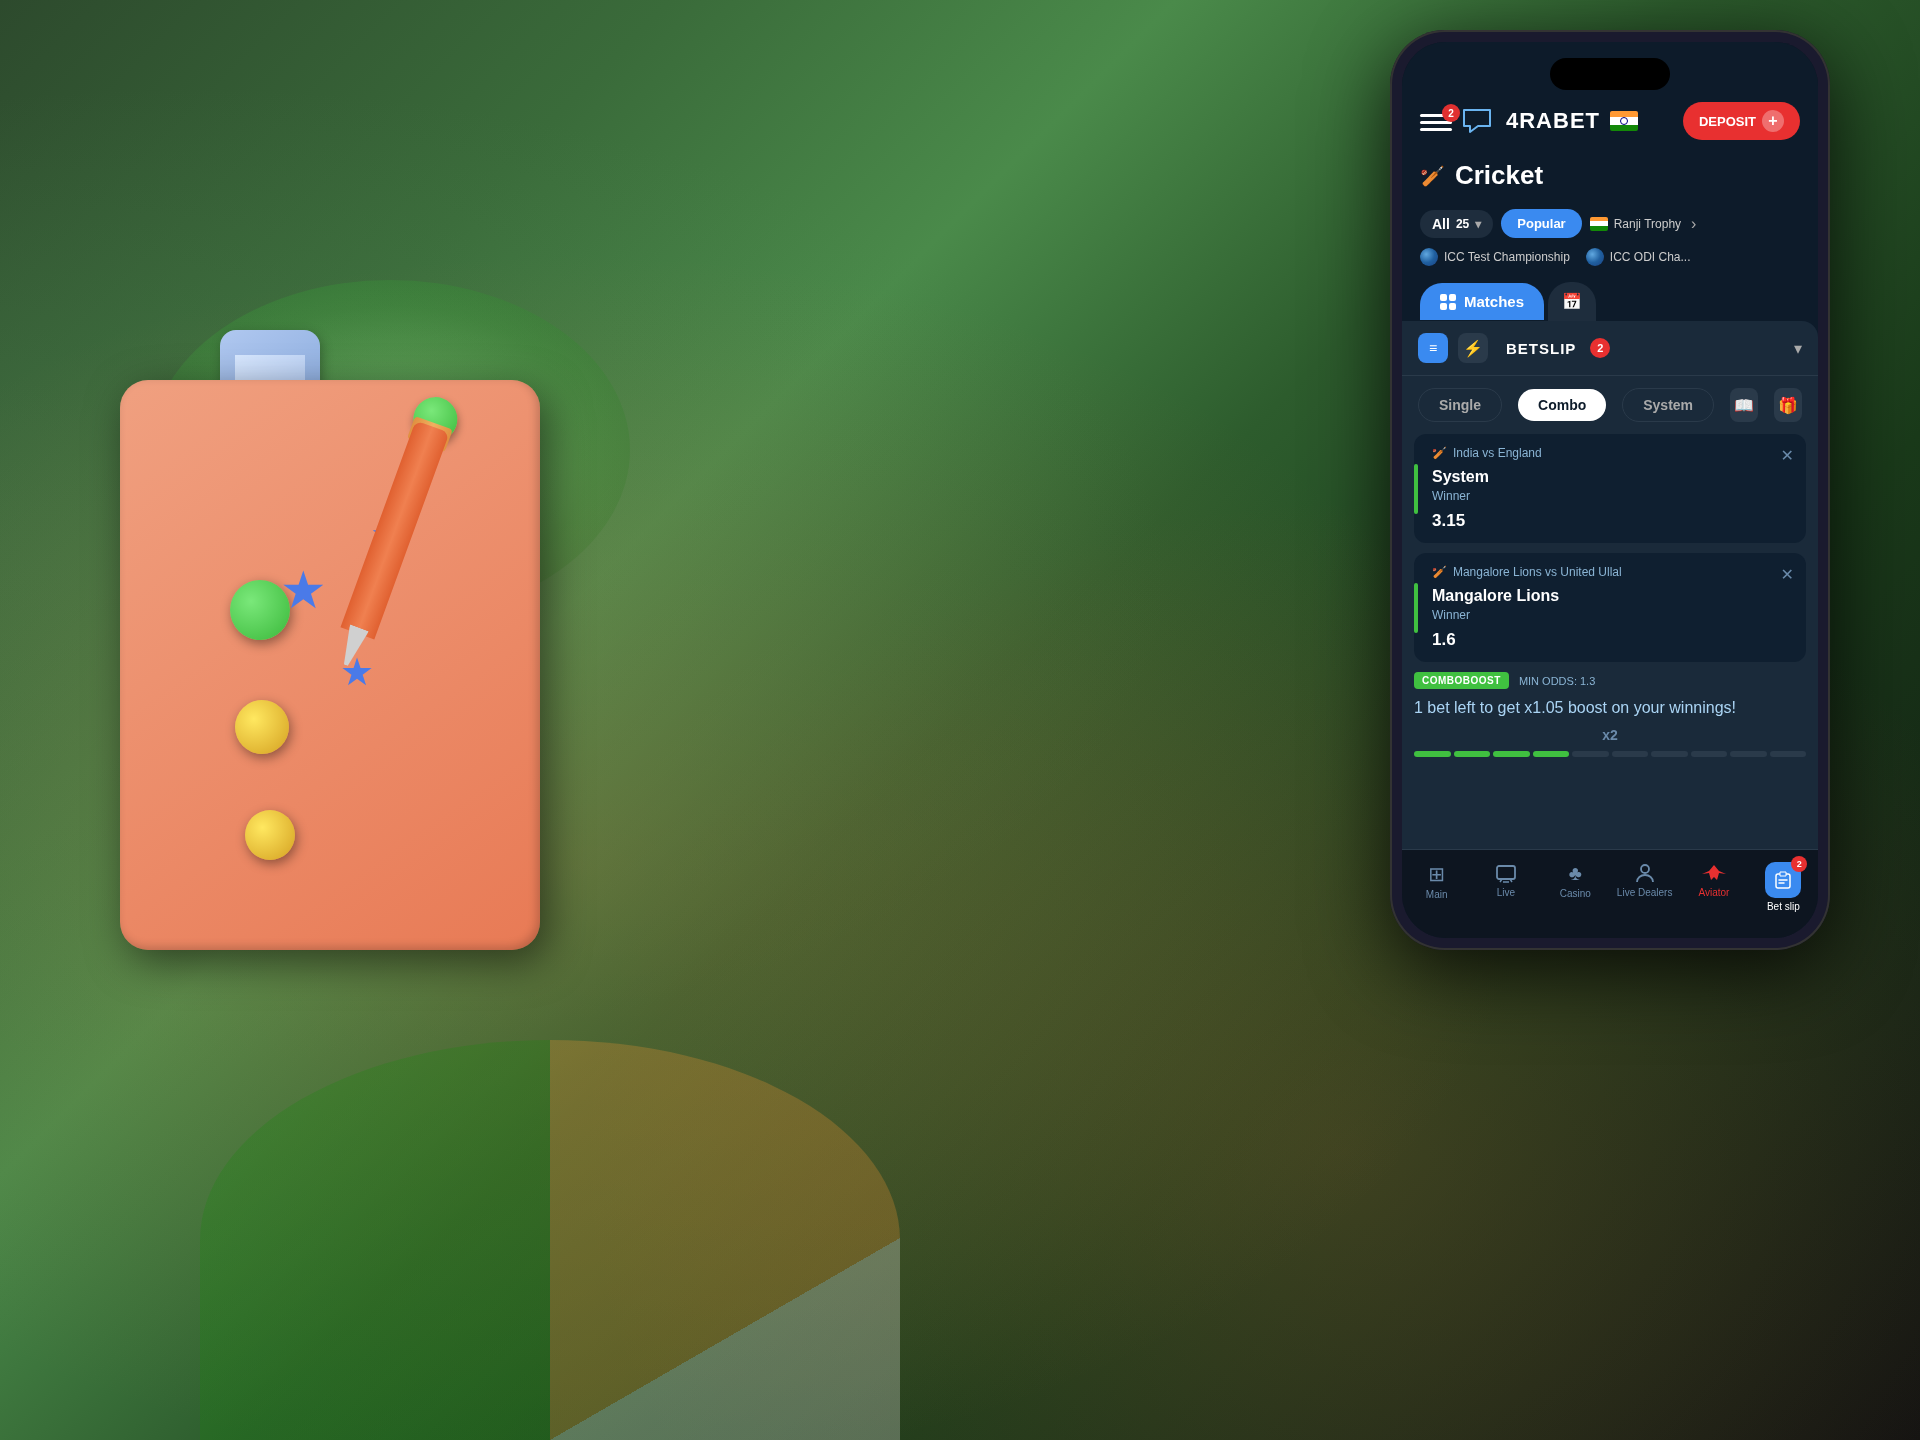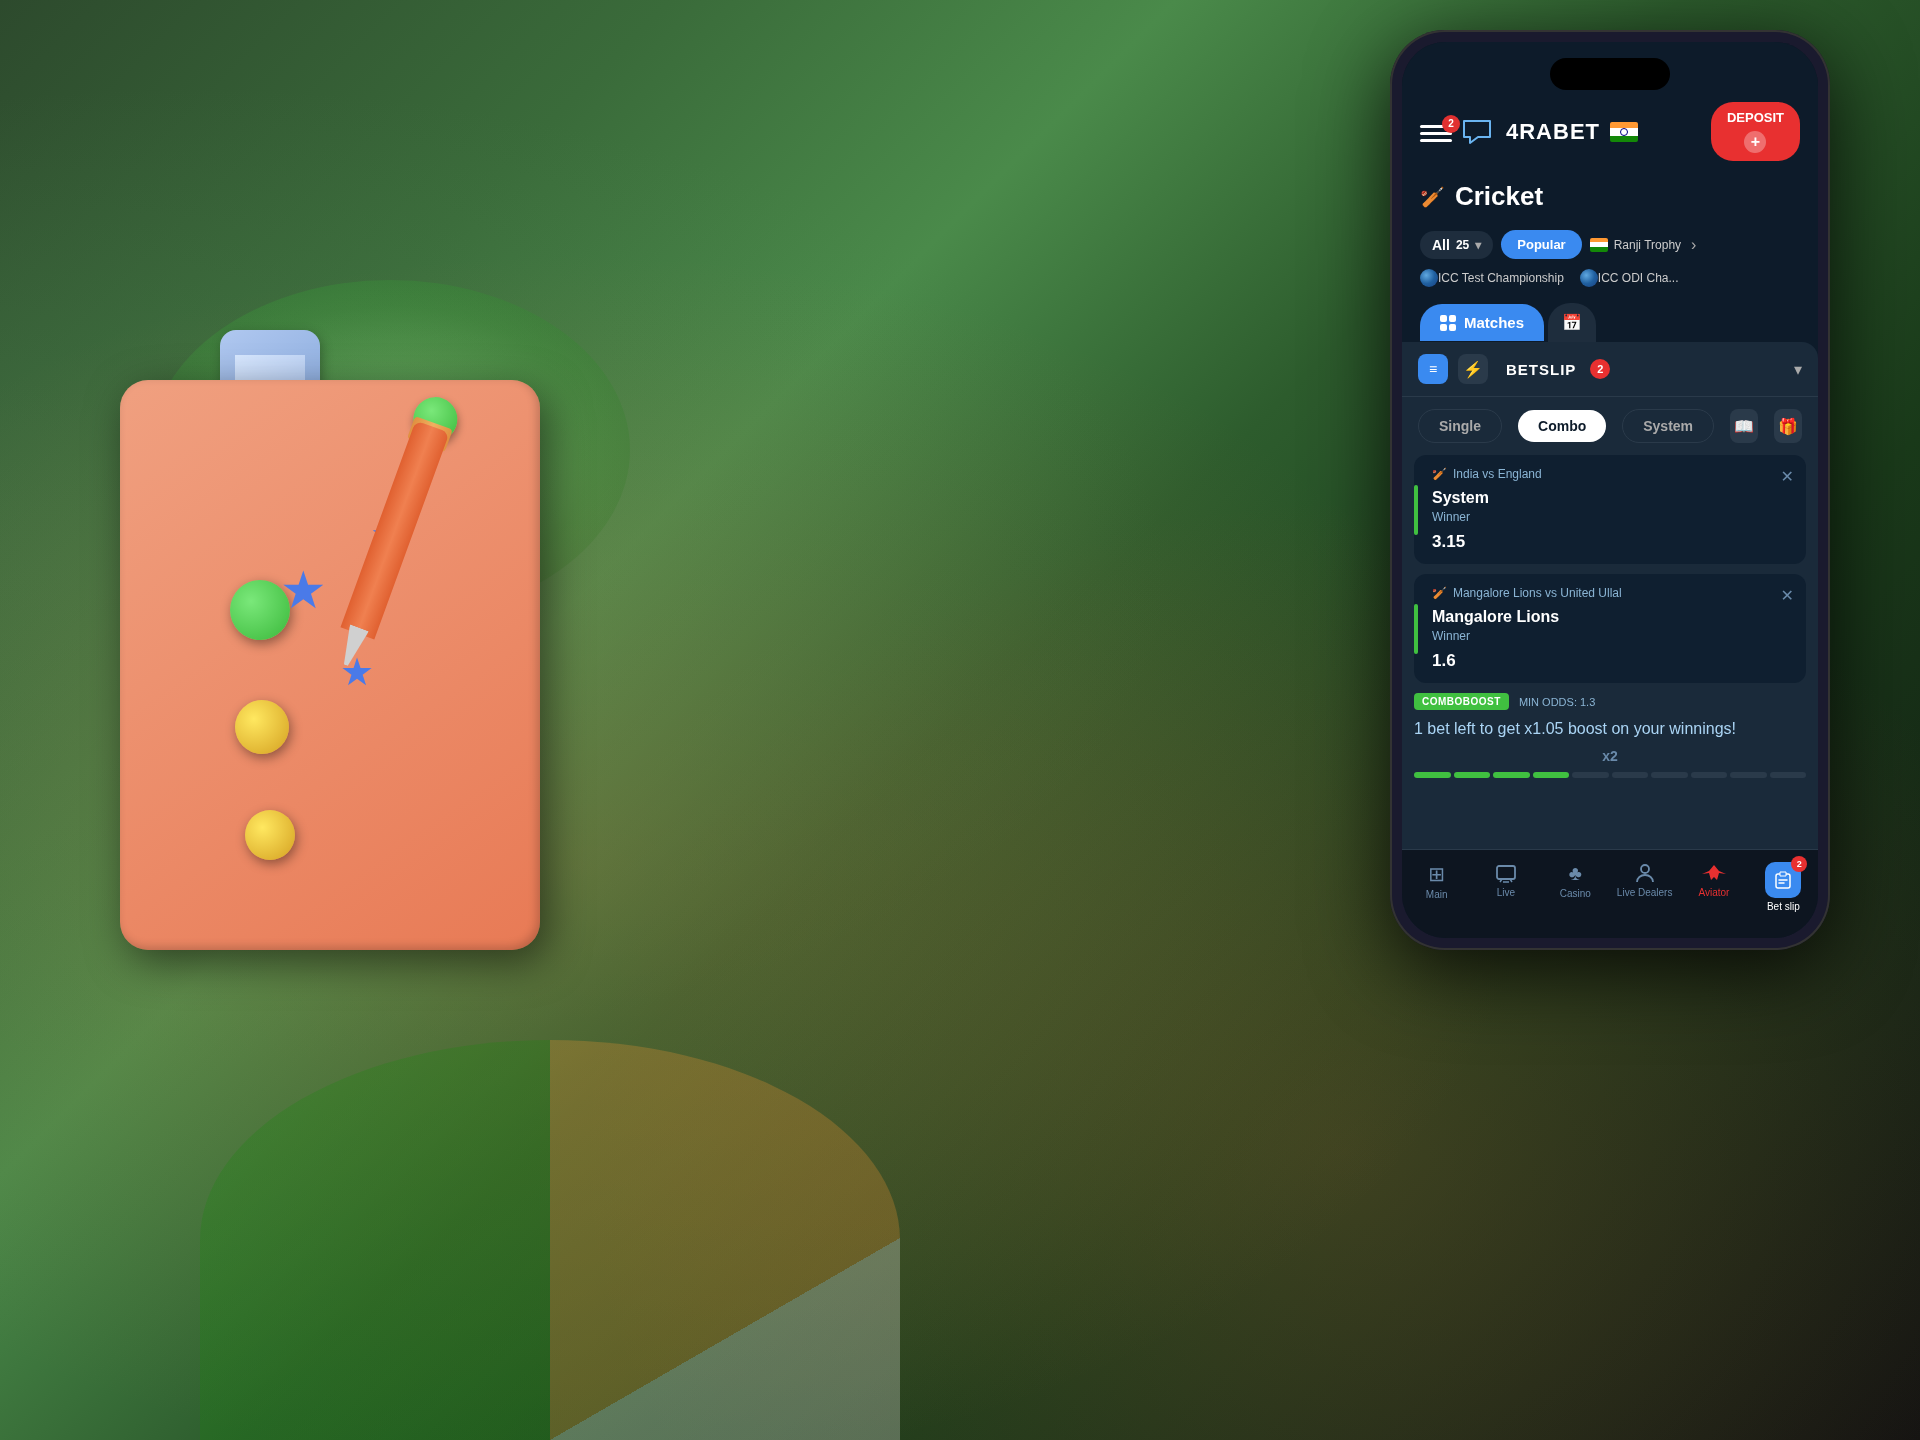--- a/index.html
+++ b/index.html
@@ -307,21 +307,20 @@
       color: #fff;
       border: none;
       border-radius: 22px;
       padding: 8px 16px;
       font-size: 13px;
       font-weight: 700;
       cursor: pointer;
       display: flex;
       align-items: center;
       gap: 6px;
-      flex-direction: column;
     }
     .deposit-plus {
       width: 22px;
       height: 22px;
       background: rgba(255,255,255,0.3);
       border-radius: 50%;
       display: flex;
       align-items: center;
       justify-content: center;
       font-size: 16px;
@@ -405,20 +404,21 @@
       align-items: center;
       padding: 4px 18px 8px;
       gap: 8px;
       overflow: hidden;
       flex-shrink: 0;
     }
 
     .filter-icc {
       display: flex;
       align-items: center;
+      gap: 6px;
       color: #ccc;
       font-size: 12px;
       white-space: nowrap;
     }
 
     
     .tab-bar {
       display: flex;
       align-items: center;
       padding: 8px 18px 0;

